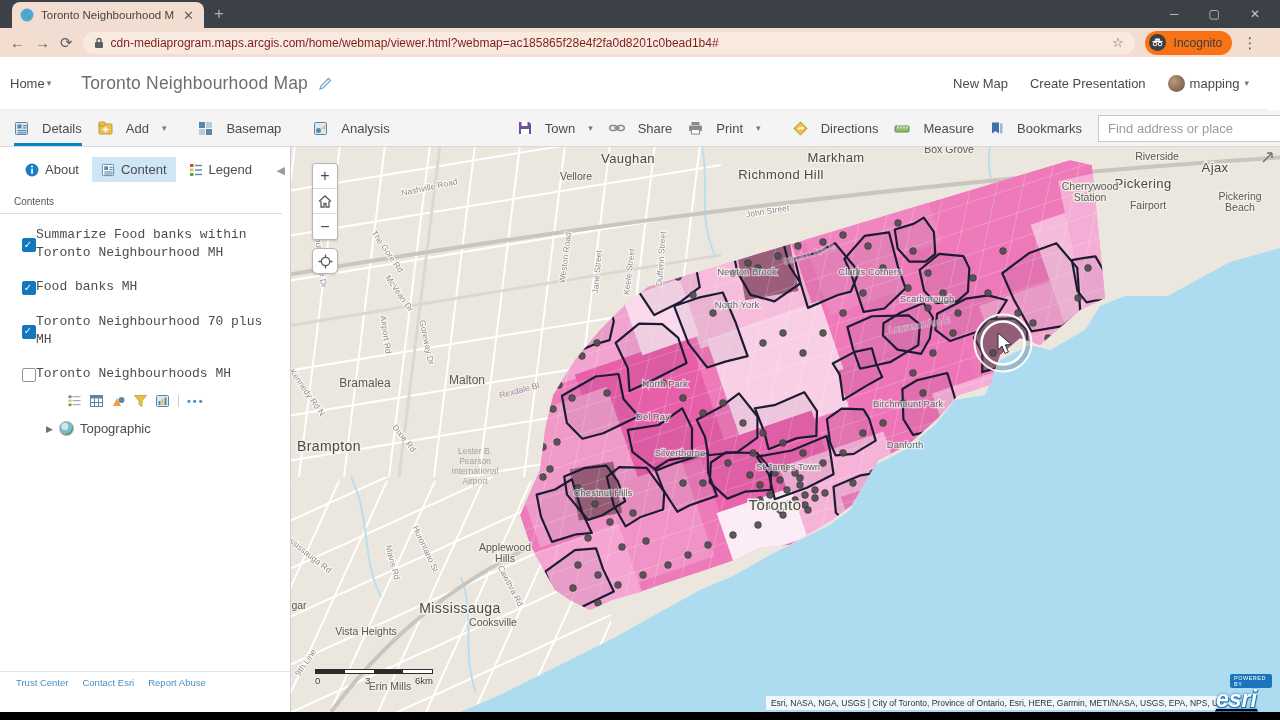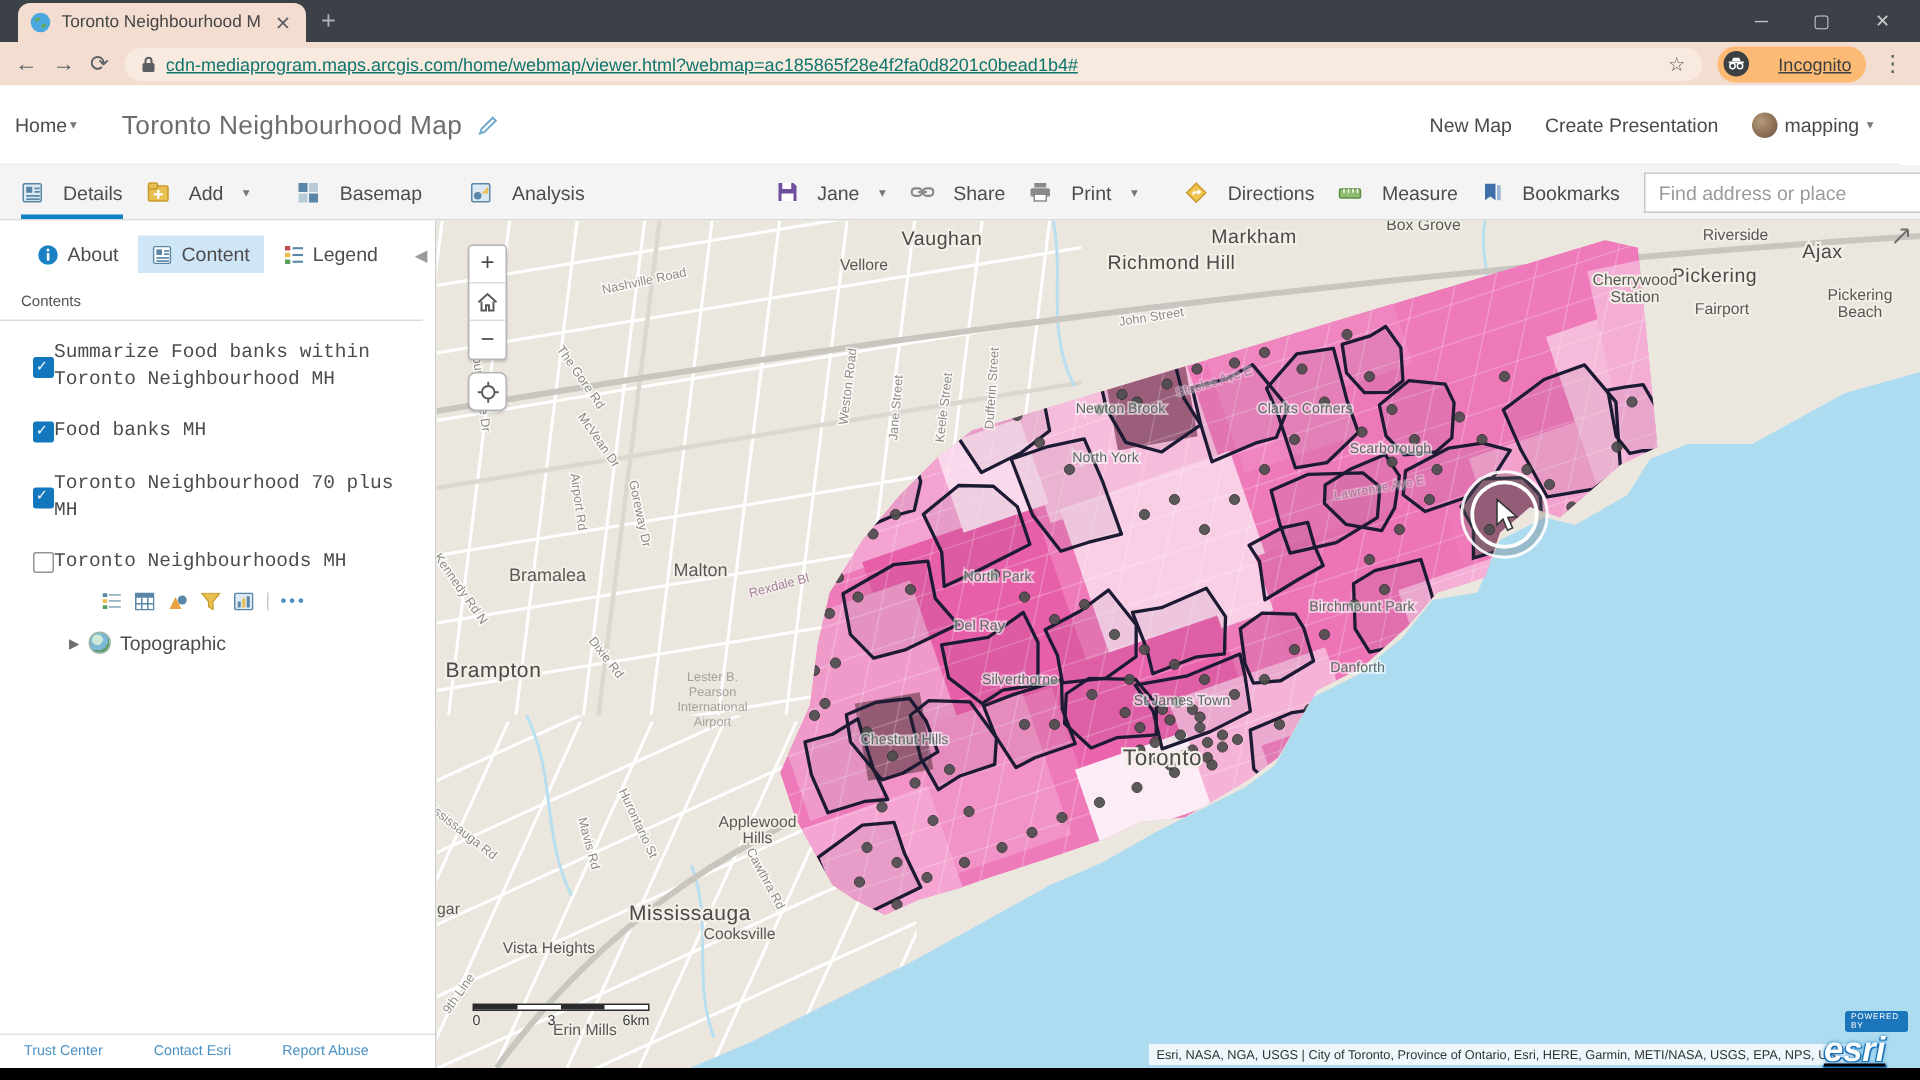--- a/index.html
+++ b/index.html
@@ -15,24 +15,24 @@
   .tab-title { font-size:11.5px; color:#454545; white-space:nowrap; overflow:hidden; flex:1; }
   .tab-close { color:#5f6368; font-size:13px; padding:0 2px; }
   .newtab { color:#aab0b5; font-size:17px; margin:0 0 4px 10px; }
   .wincontrols { margin-left:auto; align-self:center; display:flex; gap:30px;
     padding-right:20px; color:#c6c9cc; font-size:12px; }
   .navbar { position:absolute; top:28px; left:0; right:0; height:29px; background:#f3ddd1;
     display:flex; align-items:center; padding:0 10px; gap:10px; color:#5b5f63; }
   .nav-ic { font-size:15px; line-height:1; }
   .urlpill { flex:1; max-width:1052px; height:22px; background:#f9eadf; border-radius:11px;
     display:flex; align-items:center; padding:0 11px; gap:7px; }
-  .urltext { font-size:12px; color:#0f766e; white-space:nowrap; overflow:hidden; flex:1;text-decoration:underline; }
+  .urltext { font-size:12px; color:#7f1d1d; white-space:nowrap; overflow:hidden; flex:1; }
   .star { margin-left:auto; font-size:13px; color:#5b5f63; }
-  .incog { background:#fdba74; border-radius:13px; height:24px; padding:2px 10px 2px 4px;
-    display:flex; gap:20px; align-items:center; font-size:12px; color:#3c4043;text-decoration:underline; }
+  .incog { background:#f97316; border-radius:13px; height:24px; padding:2px 10px 2px 4px;
+    display:flex; gap:8px; align-items:center; font-size:12px; color:#3c4043; }
   .incog-ic { width:17px; height:17px; border-radius:50%; background:#3c4043;
     display:flex; align-items:center; justify-content:center; }
 
   
   .appheader { position:absolute; top:57px; left:0; right:13px; height:53px; background:#fff;
     display:flex; align-items:center; padding:0 10px; border-bottom:1px solid #ececec; }
   .home { font-size:13px; color:#4a4a4a; display:flex; align-items:center; gap:2px; }
   .caret { font-size:9px; color:#777; }
   .maptitle { font-size:17.5px; color:#6e6e6e; margin-left:30px; letter-spacing:.2px; }
   .pencil { margin-left:10px; }
@@ -77,21 +77,21 @@
     font-size:11px; font-weight:bold; }
   .toolsrow { display:flex; gap:9px; margin:-10px 0 14px 46px; align-items:center; }
   .toolsrow .dots3 { color:#4a90c2; letter-spacing:2px; font-weight:bold; font-size:11px;
     border-left:1px solid #ccc; padding-left:8px; }
   .basemaprow { display:flex; gap:6px; align-items:center; margin-left:24px; }
   .tri { color:#6e6e6e; font-size:9px; }
   .globe { width:15px; height:15px; border-radius:50%;
     background:radial-gradient(circle at 38% 35%, #cfe9d8 0 30%, #7fb7d6 31% 60%, #5f9e71 61%); 
     border:1px solid #9fb6a9; }
   .panel-footer { position:absolute; bottom:0; left:0; right:0; border-top:1px solid #e3e3e3;
-    padding:5px 16px 6px; display:flex; gap:34px; font-size:9.5px; color:#4a90c2; }
+    padding:5px 16px 24px; display:flex; gap:14px; font-size:9.5px; color:#4a90c2; }
 
   
   .mapwrap { flex:1; position:relative; overflow:hidden; background:#ebe7df; }
   #map-svg { position:absolute; inset:0; width:100%; height:100%; }
   text { font-family:"Liberation Sans", sans-serif; }
   .lbl-major { fill:#4a4a4a; paint-order:stroke; stroke:#f3efe7; stroke-width:3px; letter-spacing:.4px; }
   .lbl-town  { fill:#595959; paint-order:stroke; stroke:#f3efe7; stroke-width:2.5px; }
   .lbl-place { fill:#5d6b66; paint-order:stroke; stroke:rgba(255,255,255,.55); stroke-width:2.5px; }
   .lbl-street { fill:#8f8b83; paint-order:stroke; stroke:rgba(255,255,255,.8); stroke-width:2px; }
   .lbl-instreet { fill:#a77f9b; paint-order:stroke; stroke:rgba(255,255,255,.3); stroke-width:2px; }
@@ -232,21 +232,21 @@
       </svg>
       <span>Analysis</span>
     </div>
 
     <div class="tool grp-save">
       <svg width="14" height="14" viewBox="0 0 14 14">
         <path d="M1 1 h10 l2 2 v10 h-12 Z" fill="#6e4f9e"></path>
         <rect x="3.5" y="1" width="6" height="4" fill="#fff"></rect>
           <rect x="3" y="8" width="8" height="5" fill="#fff"></rect>
       </svg>
-      <span>Jane</span>
+      <span>Town</span>
         <span class="caret">▾</span>
     </div>
     <div class="tool">
       <svg width="16" height="10" viewBox="0 0 16 10">
         <rect x="0.7" y="2.5" width="7" height="5" rx="2.5" fill="none" stroke="#8a8a8a" stroke-width="1.5"></rect>
         <rect x="8.3" y="2.5" width="7" height="5" rx="2.5" fill="none" stroke="#8a8a8a" stroke-width="1.5"></rect>
         <rect x="5" y="4.3" width="6" height="1.4" fill="#8a8a8a"></rect>
       </svg>
       <span>Share</span>
     </div>

